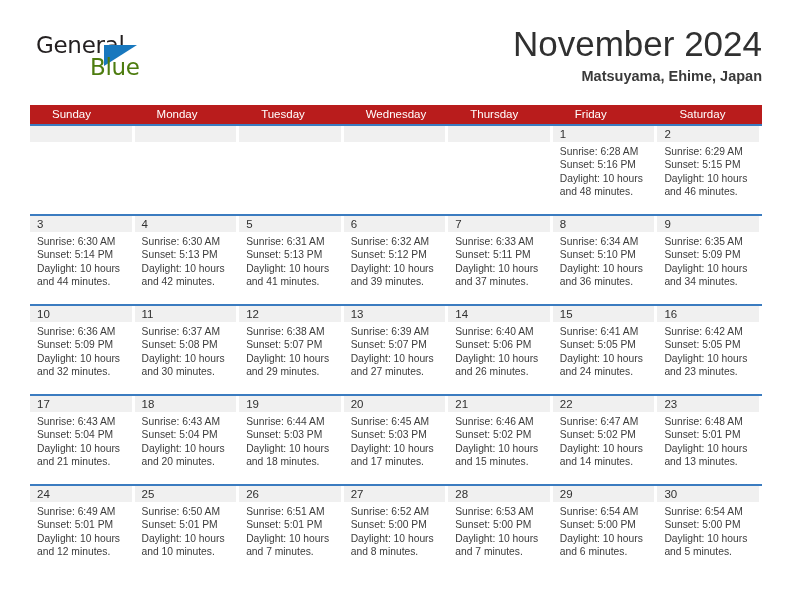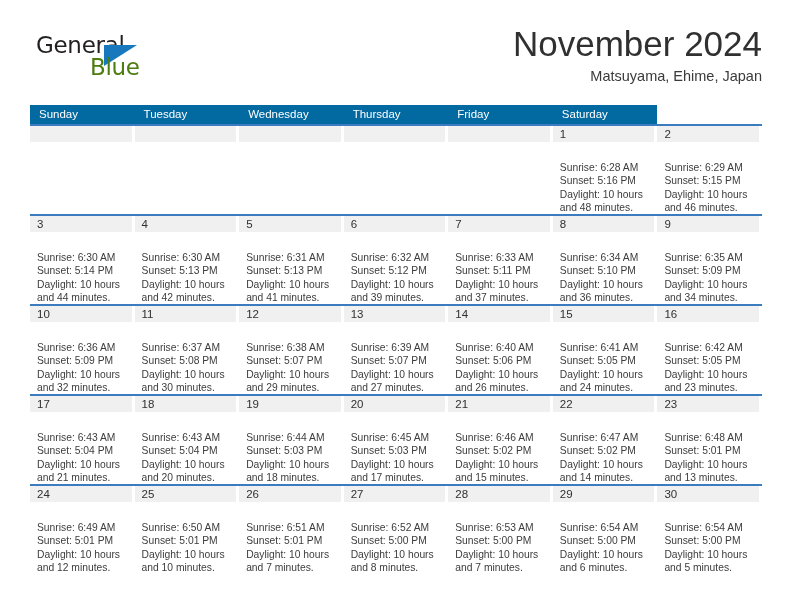--- a/index.html
+++ b/index.html
@@ -75,47 +75,47 @@
   .month-title {
     font-size: 35px;
     font-weight: 400;
     color: #303030;
     line-height: 32px;
     letter-spacing: 0px;
     white-space: nowrap;
   }
   .location {
     font-size: 14.5px;
-    font-weight: 400;
+    font-weight: 700;
     color: #3a3a3a;
     line-height: 20px;
     margin-top: 6px;
     white-space: nowrap;
   }
 
   
   .calendar {
     position: absolute;
     left: 30px;
     top: 105px;
     width: 732px;
   }
   .dow-row {
     display: flex;
     width: 732px;
   }
   .dow-cell {
     width: 104.57px;
     box-sizing: border-box;
-    background: #0369a1;
+    background: #b91c1c;
     color: #ffffff;
     font-size: 11.5px;
     line-height: 19px;
     height: 19px;
-    padding-left: 9px;
+    padding-left: 22px;
     white-space: nowrap;
     overflow: hidden;
   }
 
   .week-row {
     display: flex;
     width: 732px;
     height: 90px;
   }
   .day-cell {
@@ -134,21 +134,21 @@
     background: #f0f0f0;
     height: 16px;
     line-height: 16px;
     padding-left: 7px;
     font-size: 11.5px;
     color: #303030;
     box-sizing: border-box;
   }
   .day-info {
     padding-left: 7px;
-    padding-top: 19px;
+    padding-top: 3px;
     font-size: 10.3px;
     line-height: 13.3px;
     color: #3c3c3c;
   }
   .day-info div {
     white-space: nowrap;
   }
 </style>
 </head>
 <body>
@@ -166,20 +166,21 @@
     <div class="title-block">
       <div class="month-title">November 2024</div>
       <div class="location">Matsuyama, Ehime, Japan</div>
     </div>
 
   </div>
 
   <div class="calendar">
     <div class="dow-row" id="dow-row">
         <div class="dow-cell">Sunday</div>
+        <div class="dow-cell">Monday</div>
         <div class="dow-cell">Tuesday</div>
         <div class="dow-cell">Wednesday</div>
         <div class="dow-cell">Thursday</div>
         <div class="dow-cell">Friday</div>
         <div class="dow-cell">Saturday</div>
       </div>
     <div id="weeks-container">
         <div class="week-row">
           <div class="day-cell empty">
             <div class="daynum-band"></div>

